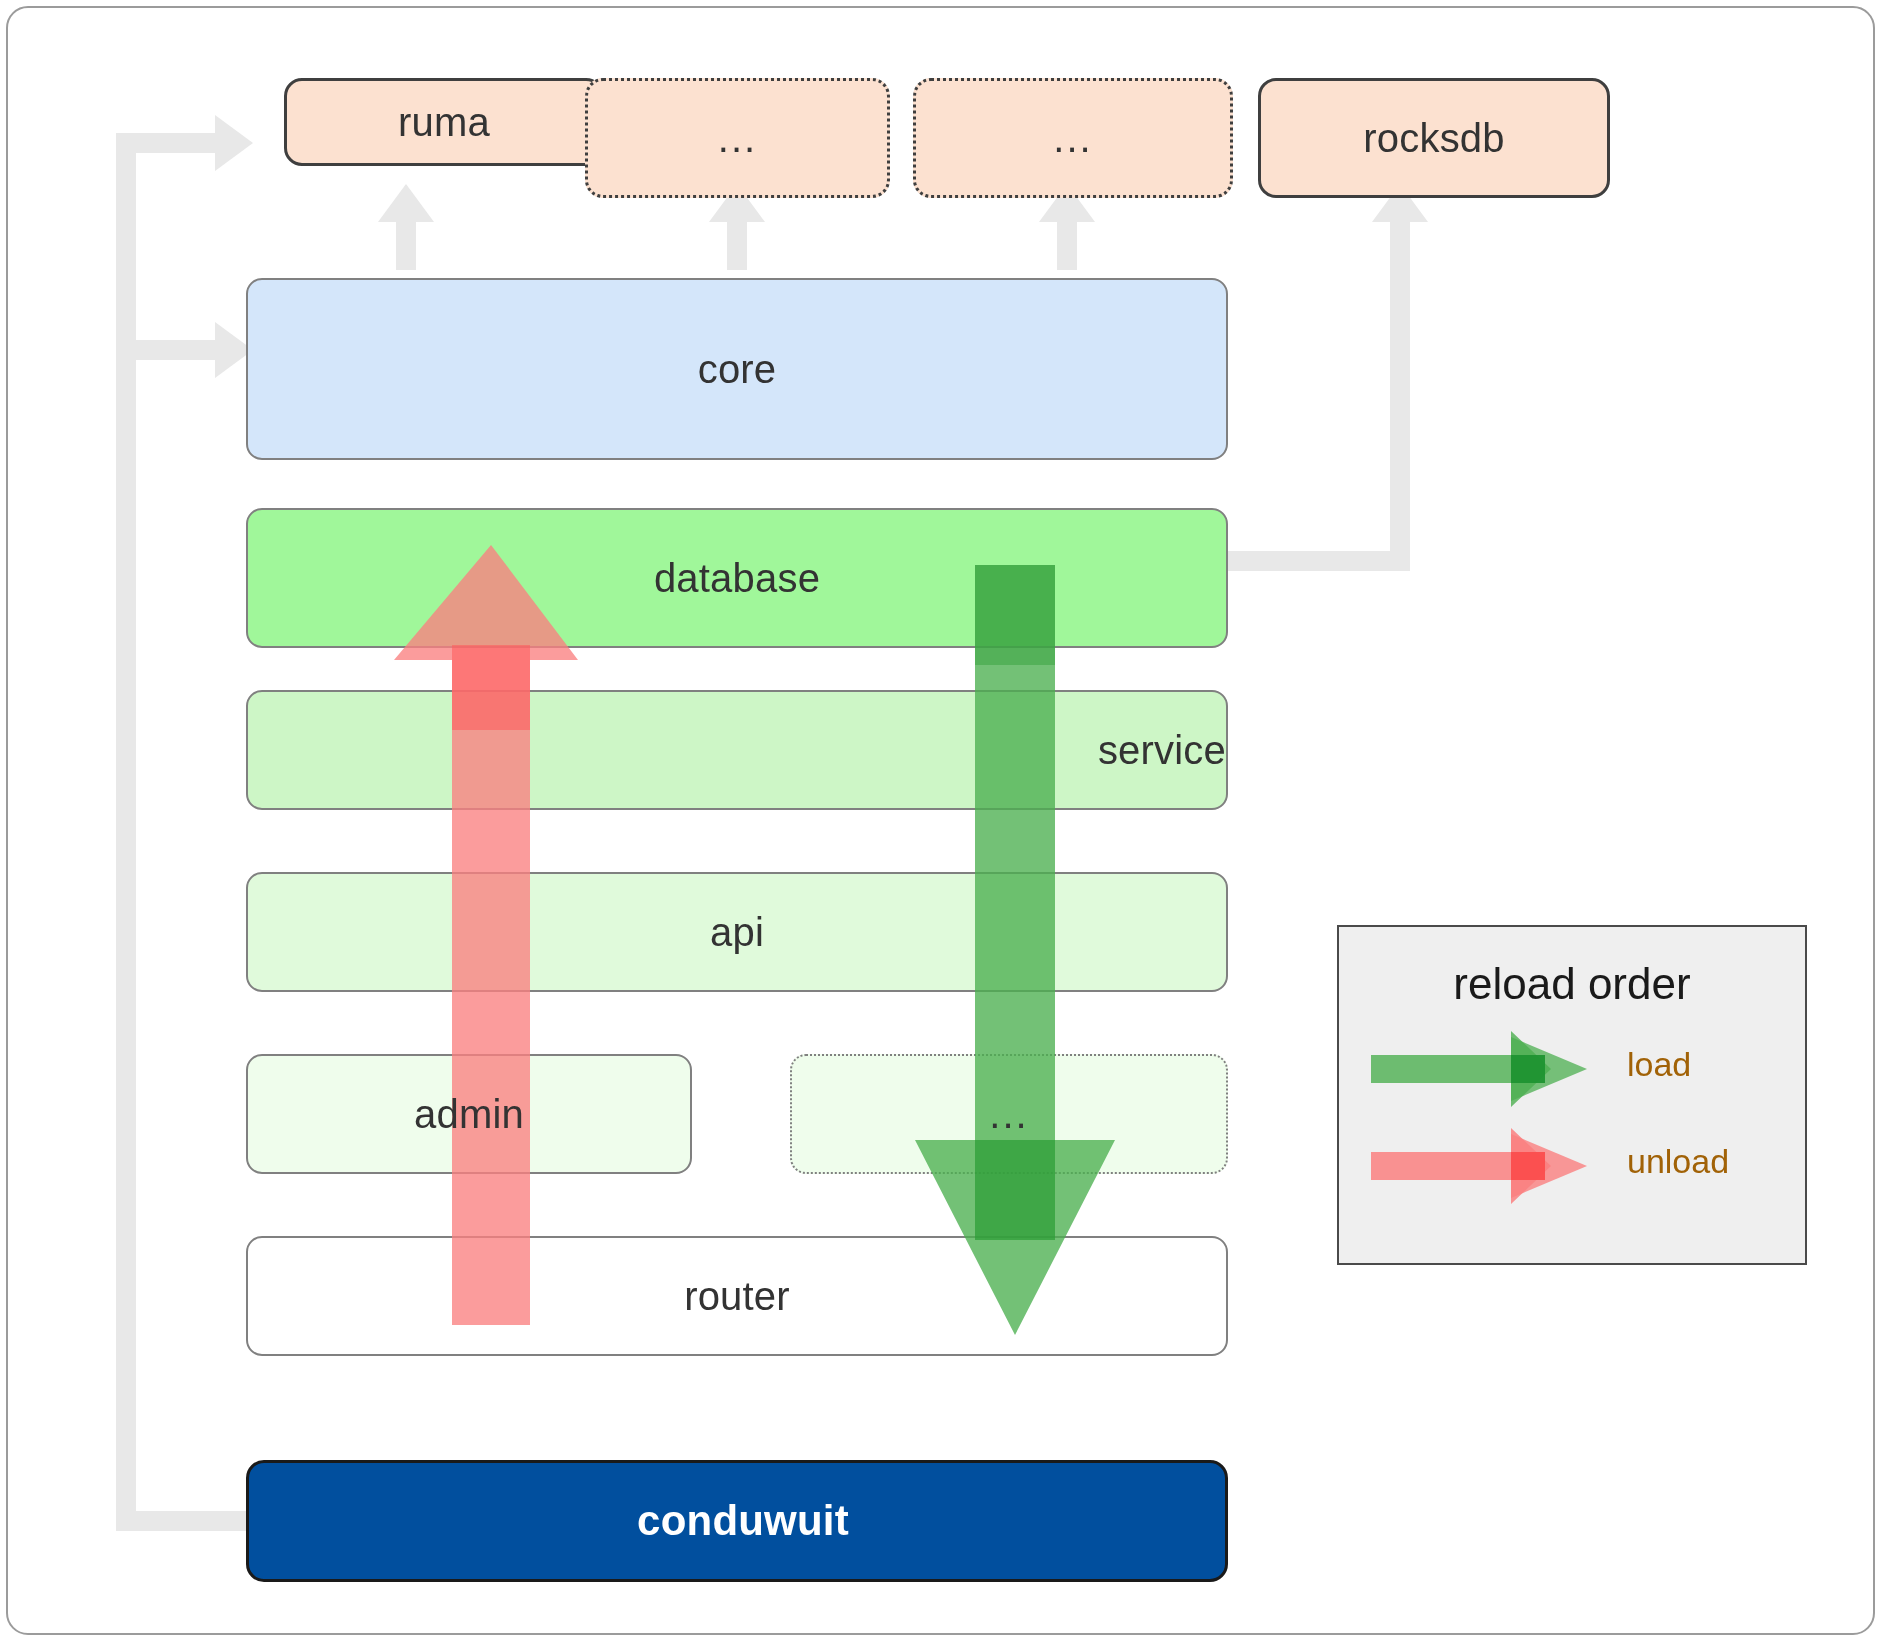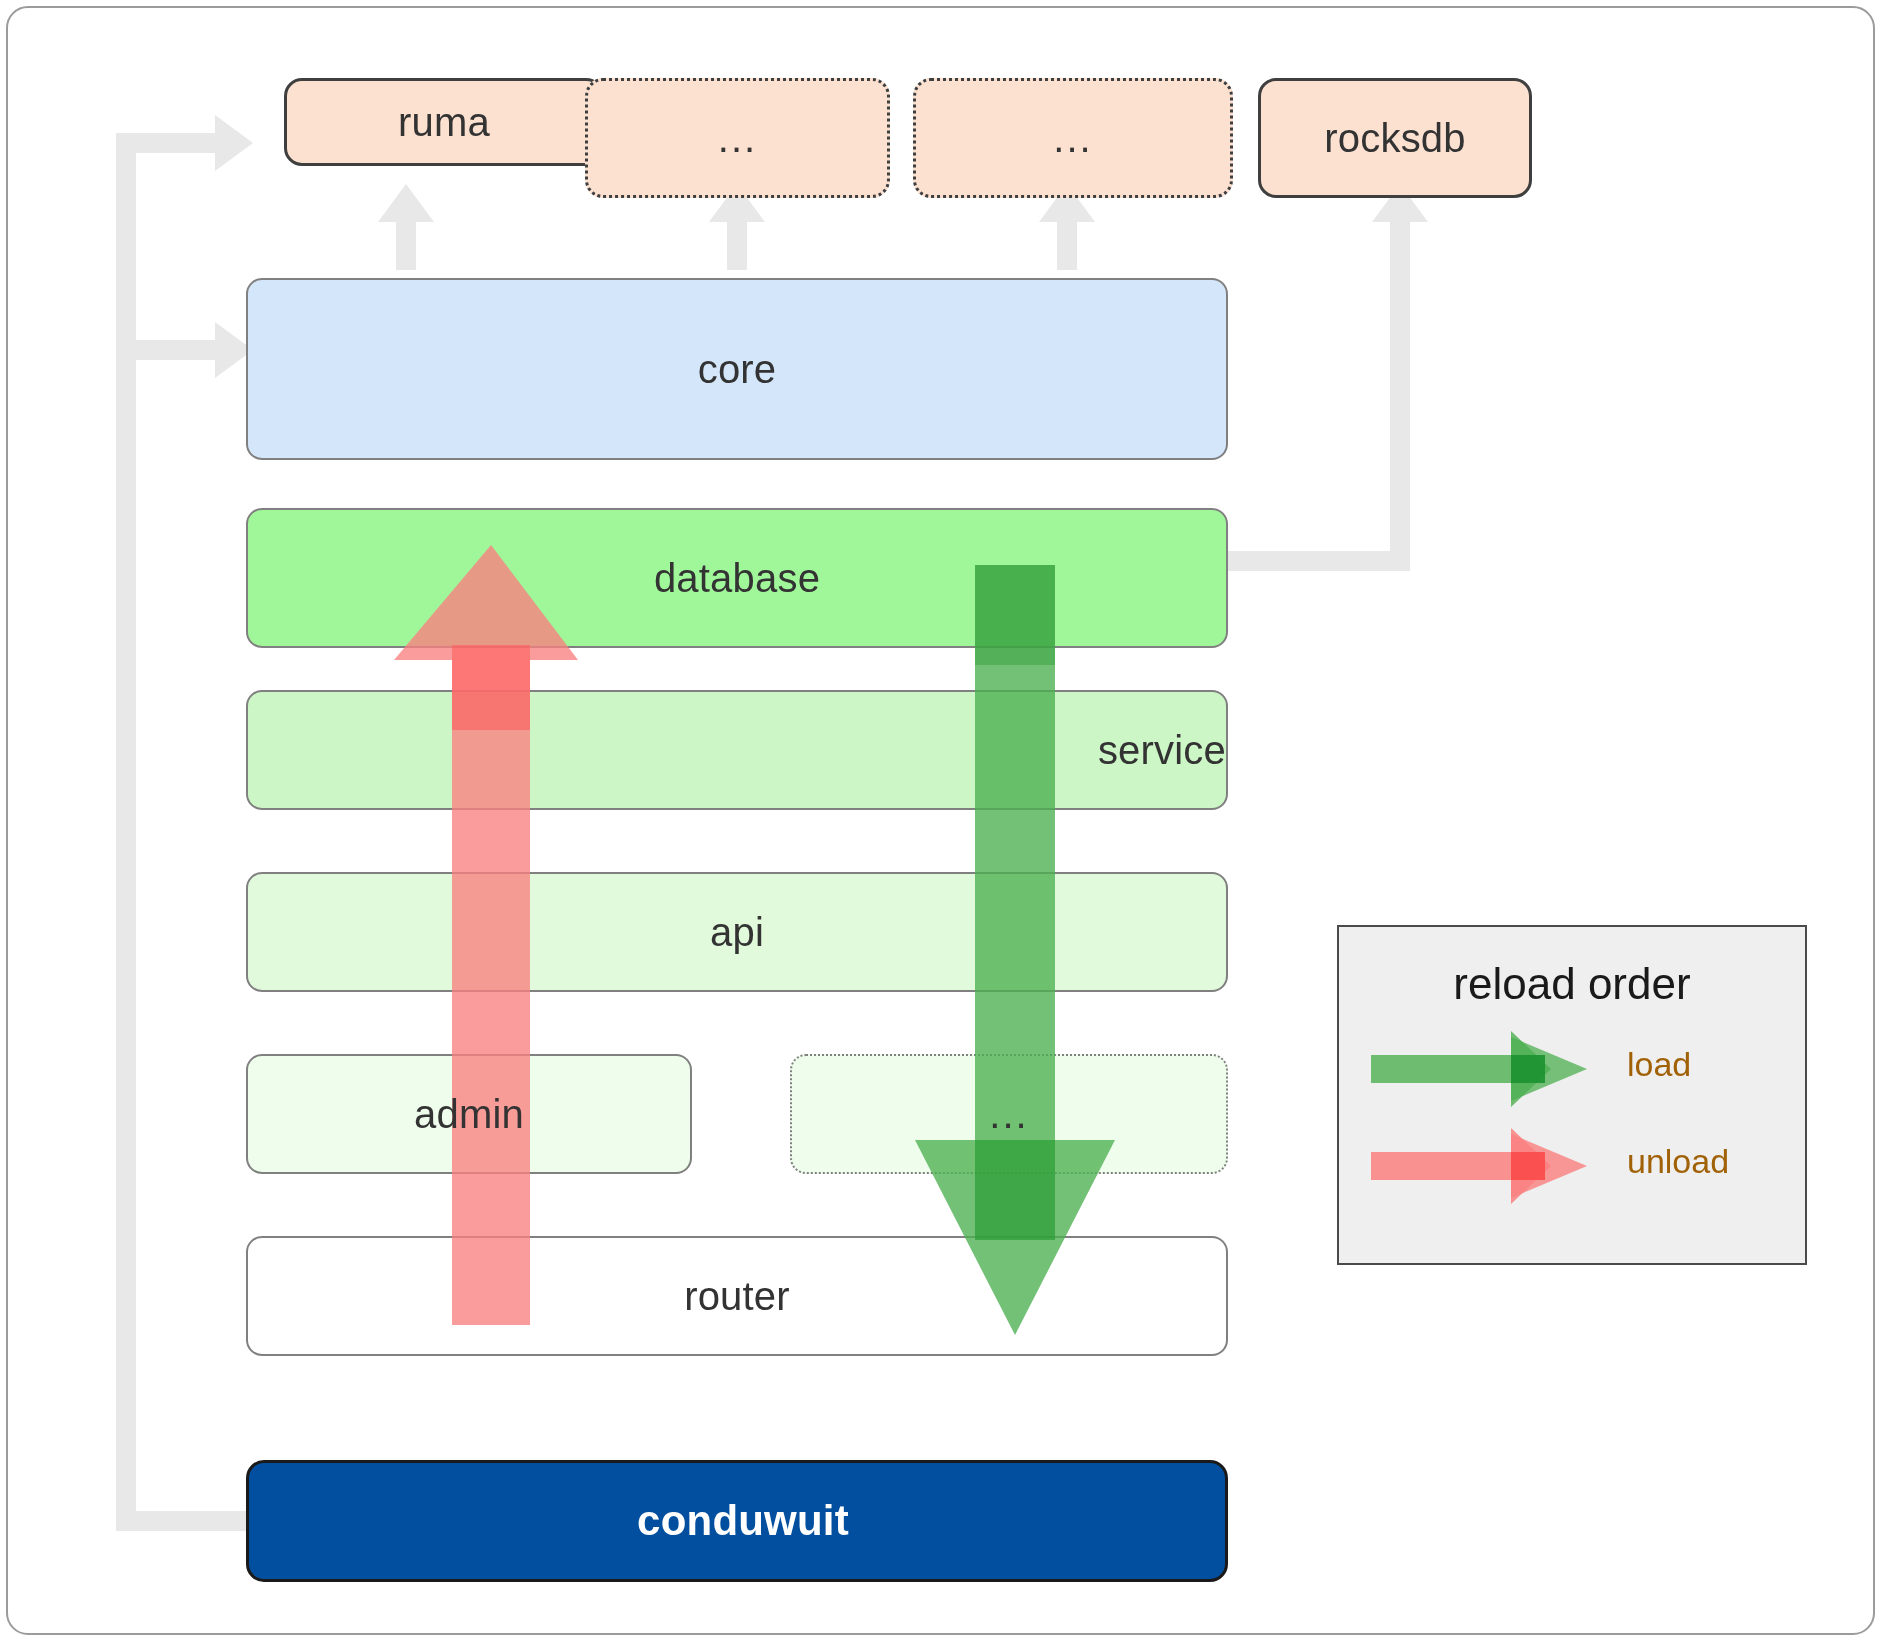--- a/index.html
+++ b/index.html
@@ -178,21 +178,21 @@
   </div>
 
   <div class="node dep dotted" style="left:585px; top:78px; width:305px; height:120px;">
     <span class="label dots">...</span>
   </div>
 
   <div class="node dep dotted" style="left:913px; top:78px; width:320px; height:120px;">
     <span class="label dots">...</span>
   </div>
 
-  <div class="node dep" style="left:1258px; top:78px; width:274px; height:120px;">
+  <div class="node dep" style="left:1258px; top:78px; width:352px; height:120px;">
     <span class="label">rocksdb</span>
   </div>
 
   <div class="node core-box" style="left:246px; top:268px; width:982px; height:182px;">
     <span class="label">core</span>
   </div>
 
   <div class="node database-box" style="left:246px; top:508px; width:982px; height:140px;">
     <span class="label">database</span>
   </div>

